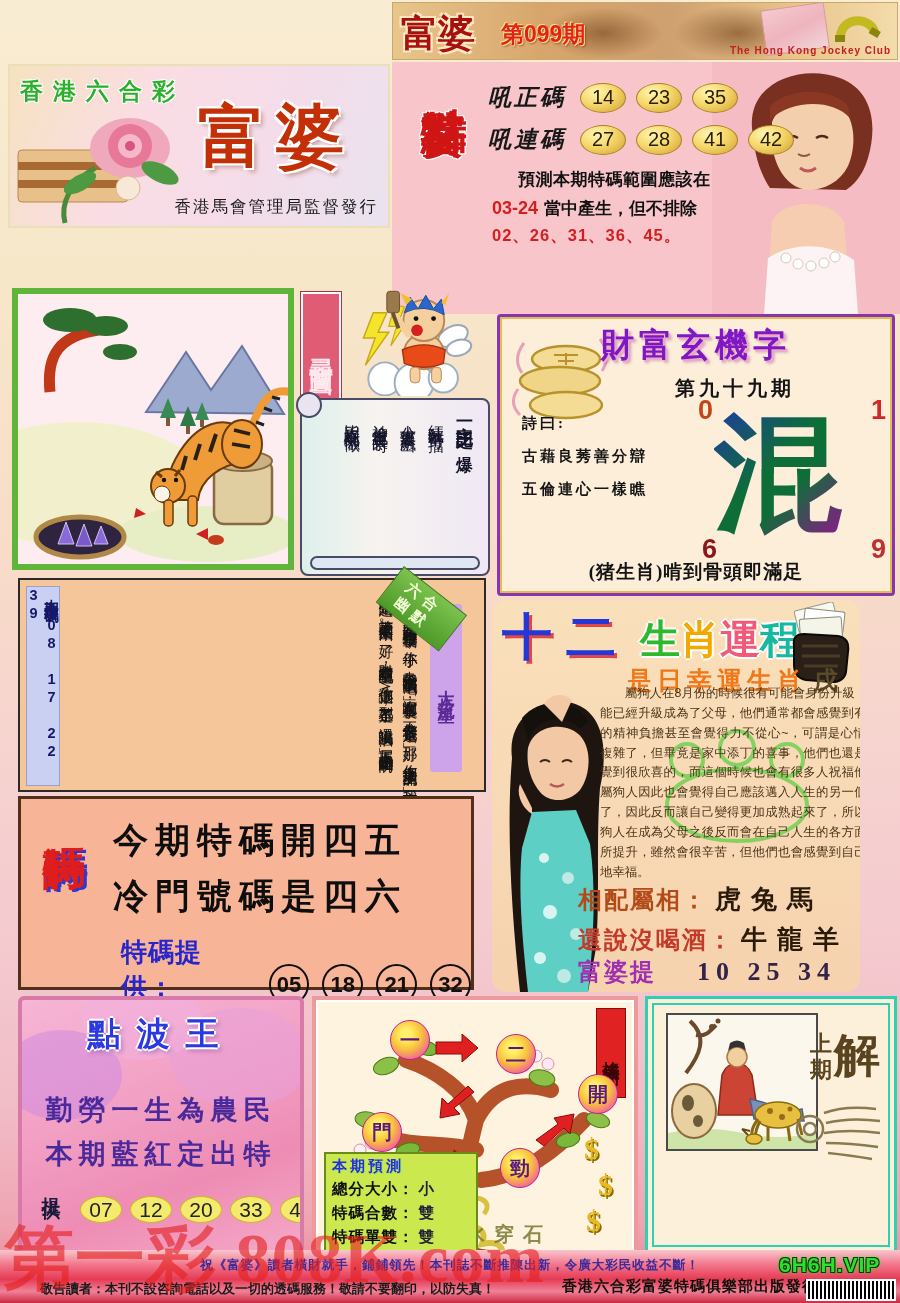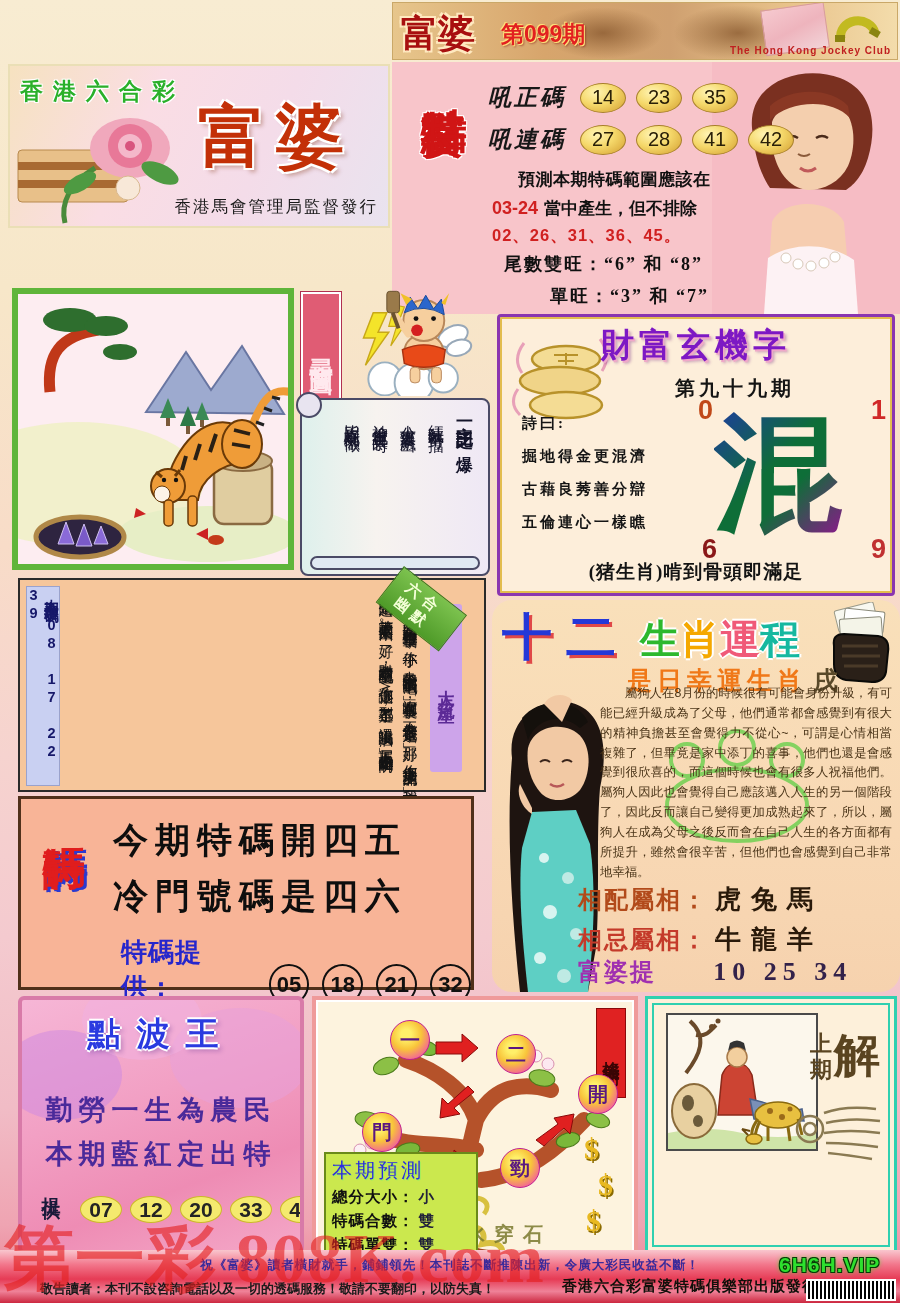--- a/index.html
+++ b/index.html
@@ -115,21 +115,21 @@
   .temashi-vtitle { left:16px; top:14px; font-size:42px; line-height:53px; font-weight:bold; color:#e01d1d;
     font-family:"Liberation Serif","DejaVu Serif",serif; text-shadow:3px 2px 0 #2a3ad0; }
   .temashi-line { left:92px; font-size:35px; font-weight:bold; color:#0e0e0e; letter-spacing:7px;
     font-family:"Liberation Serif","DejaVu Serif",serif; }
   .temashi-provide { left:100px; top:136px; display:flex; align-items:flex-end; gap:13px; }
   .temashi-provide .plabel { font-size:26px; font-weight:bold; color:#2626cc; letter-spacing:1px; }
   .circle-num { width:41px; height:41px; border:2.5px solid #101010; border-radius:50%;
     display:flex; align-items:center; justify-content:center; font-size:22px; font-weight:bold; color:#101010; }
 
   
-  .zodiac { left:492px; top:600px; width:408px; height:392px; border-radius:20px;
+  .zodiac { left:492px; top:600px; width:368px; height:392px; border-radius:14px;
     background:linear-gradient(180deg,#f9e0ba 0%,#f8d8b4 60%,#f6d2ae 100%); overflow:hidden; }
   .z-title { left:10px; top:4px; display:flex; align-items:flex-start; }
   .z-pre { font-size:50px; font-weight:bold; color:#2438d8; letter-spacing:14px;
     text-shadow:3px 3px 0 #e04848,1px 1px 0 #fff; margin-right:10px; }
   .z-char { font-size:40px; font-weight:bold; margin-top:8px;
     text-shadow:2px 0 0 #fff,-2px 0 0 #fff,0 2px 0 #fff,0 -2px 0 #fff; }
   .z-sub { left:96px; top:64px; font-size:25px; font-weight:bold; color:#f07818; letter-spacing:5px;margin-left:39px; }
   .z-sub .sign { color:#5a4a2a; margin-left:6px; }
   .z-body { left:108px; top:84px; width:292px; height:168px; font-size:12.4px; color:#4a3418;
     line-height:1.6; text-align:justify; text-indent:2em; }
@@ -142,38 +142,38 @@
   
   .dbw { left:18px; top:996px; width:286px; height:258px; border:4px solid #d87aa8; border-radius:6px;
     background:linear-gradient(160deg,#f6b6d6 0%,#f2a0c4 40%,#ee8cb4 70%,#f4a8c8 100%); overflow:hidden; }
   .blob { position:absolute; border-radius:50%; opacity:.55; }
   .dbw-title { left:0; right:0; top:12px; text-align:center; font-size:33px; font-weight:bold; color:#2a3ae0;
     letter-spacing:16px; text-shadow:2px 0 0 #fff,-2px 0 0 #fff,0 2px 0 #fff,0 -2px 0 #fff,3px 3px 5px rgba(60,20,120,.4); }
   .dbw-line { left:0; right:0; text-align:center; font-size:27px; font-weight:bold; color:#4a2a9a; letter-spacing:6px;
     font-family:"Liberation Serif","DejaVu Serif",serif; }
   .dbw-provide { left:16px; top:182px; width:26px; font-size:19px; font-weight:bold; color:#1a1a3a; letter-spacing:4px; }
   .yellow-oval { width:42px; height:27px; border-radius:50%; background:#f4ea6e; border:1px solid #cbb82a;
-    display:flex; align-items:center; justify-content:center; font-size:21px; font-weight:bold; color:#242424; }
+    display:flex; align-items:center; justify-content:center; font-size:21px; font-weight:normal; color:#242424; }
   .dbw-nums { left:58px; top:196px; display:flex; gap:8px; }
 
   
   .mtree { left:312px; top:996px; width:326px; height:268px; background:#fdf3de; border:4px solid #ef9a9a;
     box-shadow:inset 0 0 0 2px #fff; overflow:hidden; }
   .mtree-label { right:8px; top:8px; width:30px; height:90px; background:#e02222; border:1px solid #8a0a0a;
     display:flex; align-items:center; justify-content:center; font-size:17px; font-weight:bold; color:#3a0505; letter-spacing:4px; }
   .fruit { position:absolute; width:40px; height:40px; border-radius:50%;
     background:radial-gradient(circle at 40% 35%,#fff069 15%,#f8c43a 45%,#f141b8 90%); border:1px solid #c02090;
     display:flex; align-items:center; justify-content:center; font-size:20px; font-weight:bold; color:#5a1880;
     font-family:"Liberation Serif","DejaVu Serif",serif; }
   .dollar { position:absolute; font-size:30px; font-weight:bold; color:#e8b820;
     text-shadow:1.5px 1.5px 0 #8a6a00; font-family:"Liberation Serif","DejaVu Serif",serif; }
   .idiom { left:120px; bottom:12px; font-size:20px; font-weight:bold; color:#7a7a2e; letter-spacing:9px; opacity:.85;
     font-family:"Liberation Serif","DejaVu Serif",serif; }
   .mt-forecast { left:8px; bottom:8px; width:154px; height:100px; background:#cbe84e; border:2px solid #6a8a1a; padding:3px 6px; }
-  .mtf-title { font-size:20px; font-weight:normal; color:#2a2ae0; letter-spacing:3px; text-shadow:1px 1px 0 #9af060; }
+  .mtf-title { font-size:15px; font-weight:bold; color:#2a2ae0; letter-spacing:3px; text-shadow:1px 1px 0 #9af060; }
   .mtf-row { font-size:15.5px; font-weight:bold; color:#101010; margin-top:3px; letter-spacing:1px; }
   .mtf-row .v { color:#22223a; margin-left:4px; }
 
   
   .lastissue { left:645px; top:996px; width:252px; height:258px; background:#fdf0da;
     border:3px solid #2fd0b0; box-shadow:inset 0 0 0 4px #fdf0da, inset 0 0 0 6px #2fd0b0; }
   .li-pic { left:18px; top:14px; width:152px; height:138px; background:#fcf7ec; border:2px solid #4a4a4a; }
   .li-title { right:14px; top:26px; display:flex; align-items:flex-start;
     font-family:"Liberation Serif","DejaVu Serif",serif; color:#5a4420; }
   .li-small { display:flex; flex-direction:column; font-size:22px; font-weight:bold; line-height:26px; margin-top:6px; }
@@ -261,28 +261,20 @@
       <span class="gold-oval">28</span>
       <span class="gold-oval">41</span>
       <span class="gold-oval">42</span>
     </div>
     <div class="abs forecast">
       <div class="f1">預測本期特碼範圍應該在</div>
       <div class="f2">
         <span class="range">03-24</span><span>當中產生，但不排除</span>
       </div>
       <div class="f3">02、26、31、36、45。</div>
-    </div>
-    <div class="abs tails">
-      <div class="t1">
-        <span>尾數雙旺：</span><span>“6” 和 “8”</span>
-      </div>
-      <div class="t2">
-        <span>單旺：</span><span>“3” 和 “7”</span>
-      </div>
     </div>
   </div>
 
   <div class="abs tigerbox">
     <svg width="270" height="270" viewBox="0 0 270 270">
       <ellipse cx="60" cy="190" rx="125" ry="62" fill="#f0f0c6" opacity="0.85"></ellipse>
       <ellipse cx="190" cy="240" rx="90" ry="28" fill="#e7eec6"></ellipse>
       <path d="M128,118 L168,58 L193,96 L224,52 L266,120 Z" fill="#93a3cc" stroke="#5a6a9a" stroke-width="2" opacity="0.9"></path>
       <path d="M32,98 C28,60 42,42 80,36" stroke="#c03818" stroke-width="11" fill="none"></path>
       <ellipse cx="52" cy="26" rx="27" ry="12" fill="#2e6e2e"></ellipse>
@@ -363,21 +355,20 @@
       <path d="M20,14 Q8,30 18,44 M96,10 Q108,26 98,42 M14,60 Q4,74 16,86" stroke="#e8a0b8" stroke-width="3" fill="none"></path>
       <ellipse cx="62" cy="30" rx="34" ry="13" fill="#f4dc94" stroke="#b8922a" stroke-width="2.5"></ellipse>
       <path d="M50,26 h24 M54,32 h16 M62,24 v12" stroke="#b8922a" stroke-width="2"></path>
       <ellipse cx="56" cy="52" rx="40" ry="14" fill="#f0d488" stroke="#b8922a" stroke-width="2.5"></ellipse>
       <ellipse cx="62" cy="76" rx="36" ry="13" fill="#f4dc94" stroke="#b8922a" stroke-width="2.5"></ellipse>
     </svg>
     <div class="abs mystic-title">財富玄機字</div>
     <div class="abs mystic-issue">第九十九期</div>
     <div class="abs mystic-poem">
       <div>詩曰:</div>
-      <div>掘地得金更混濟</div>
       <div>古藉良莠善分辯</div>
       <div>五倫連心一樣瞧</div>
     </div>
     <div class="abs bigchar-wrap">
       <span class="corner-num cn0">0</span>
       <span class="corner-num cn1">1</span>
       <span class="corner-num cn6">6</span>
       <span class="corner-num cn9">9</span>
       <span class="bigchar">混</span>
     </div>
@@ -447,21 +438,21 @@
       <circle cx="45" cy="40" r="16" fill="none" stroke="#5ecf44" stroke-width="4"></circle>
       <circle cx="95" cy="28" r="17" fill="none" stroke="#5ecf44" stroke-width="4"></circle>
       <circle cx="145" cy="40" r="16" fill="none" stroke="#5ecf44" stroke-width="4"></circle>
     </svg>
     <div class="abs z-body">屬狗人在8月份的時候很有可能會身份升級，有可能已經升級成為了父母，他們通常都會感覺到有很大的精神負擔甚至會覺得力不從心~，可謂是心情相當複雜了，但畢竟是家中添丁的喜事，他們也還是會感覺到很欣喜的，而這個時候也會有很多人祝福他們。屬狗人因此也會覺得自己應該邁入人生的另一個階段了，因此反而讓自己變得更加成熟起來了，所以，屬狗人在成為父母之後反而會在自己人生的各方面都有所提升，雖然會很辛苦，但他們也會感覺到自己非常地幸福。</div>
     <div class="abs z-row" style="top:282px">
       <span class="rlabel" style="color:#b24a1a">相配屬相：</span>
       <span class="rval">虎兔馬</span>
     </div>
     <div class="abs z-row" style="top:322px">
-      <span class="rlabel" style="color:#c43a2a">相忌屬相：</span>
+      <span class="rlabel" style="color:#c43a2a">還說沒喝酒：</span>
       <span class="rval">牛龍羊</span>
     </div>
     <div class="abs z-row" style="top:356px">
       <span class="rlabel" style="color:#a030b0">富婆提供：</span>
       <span class="rval" style="letter-spacing:6px;color:#33224a">10 25 34 47</span>
     </div>
   </div>
 
   <div class="abs dbw">
     <div class="blob" style="left:-20px;top:30px;width:120px;height:90px;background:#cf8ae0"></div>

